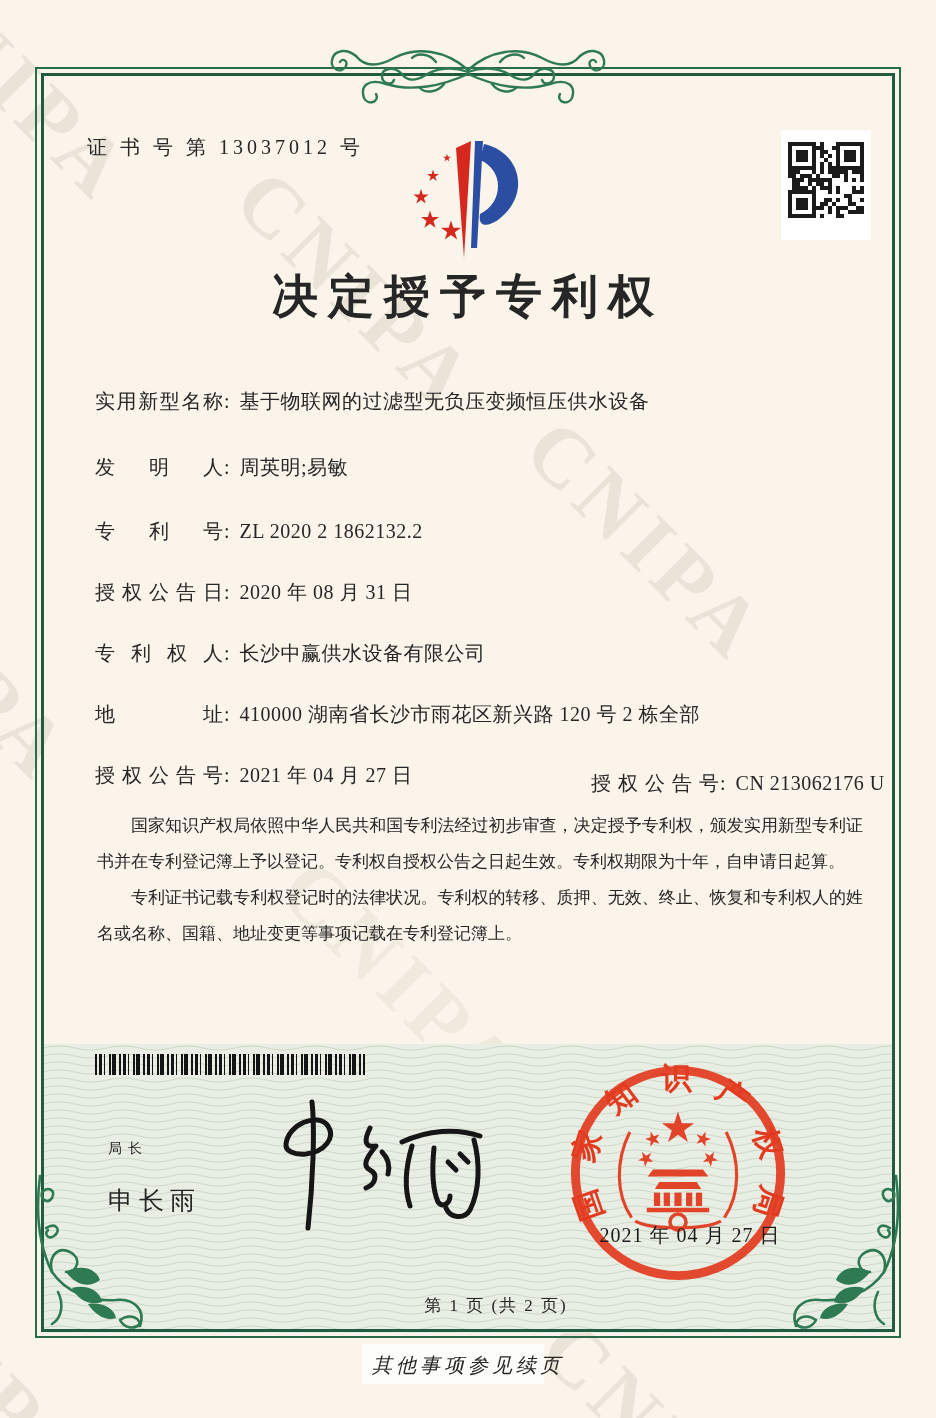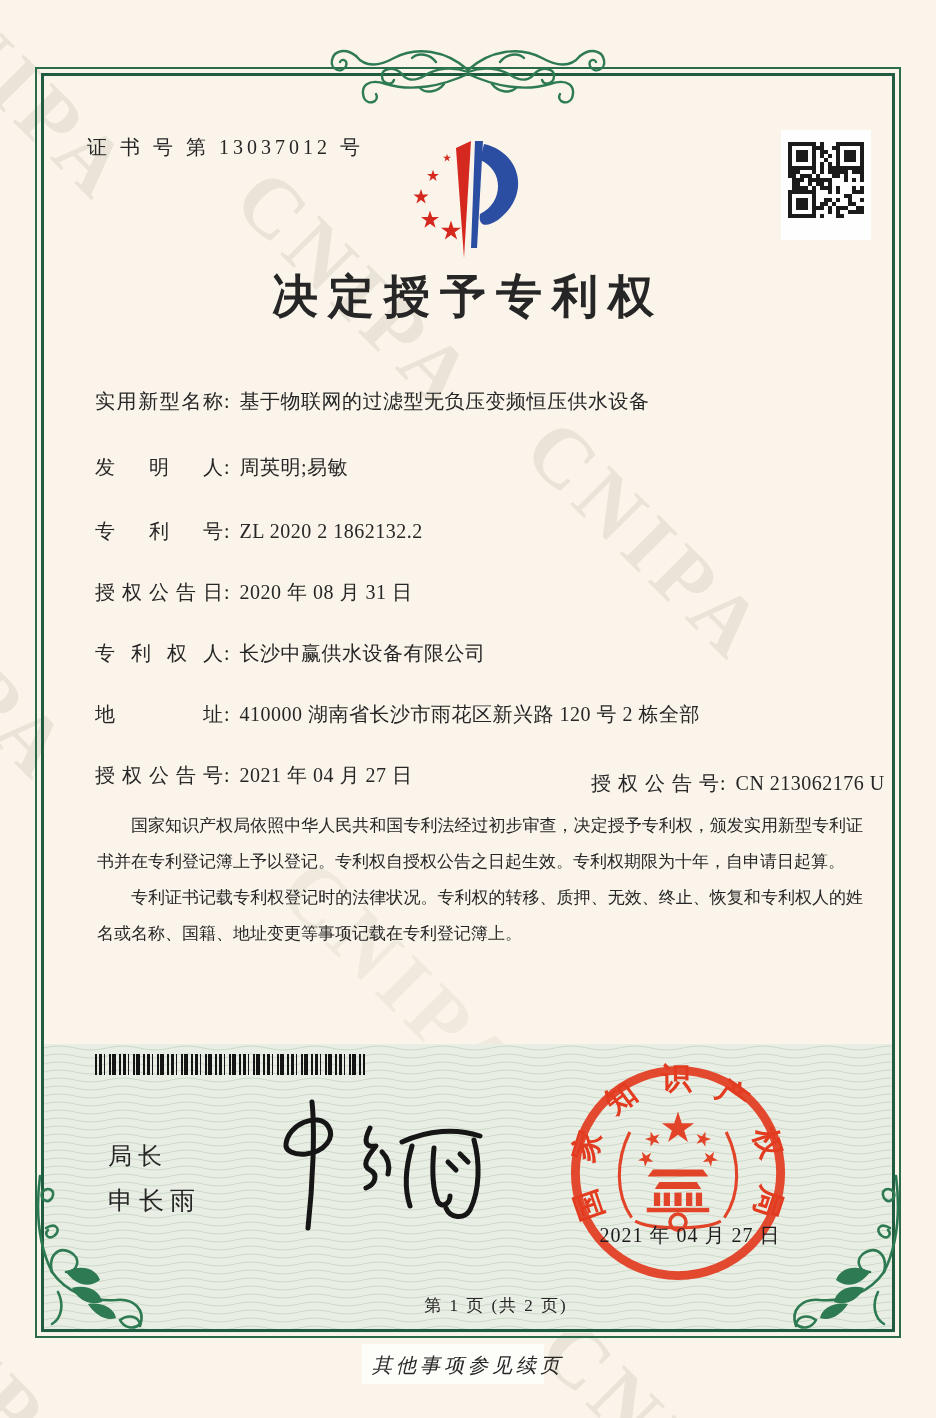--- a/index.html
+++ b/index.html
@@ -40,21 +40,21 @@
   
   .barcode{
     left:95px;top:1054px;width:270px;height:21px;
     background:repeating-linear-gradient(90deg,
       #141414 0 2px, rgba(0,0,0,0) 2px 4px,
       #141414 4px 7px, rgba(0,0,0,0) 7px 9px,
       #141414 9px 10px, rgba(0,0,0,0) 10px 14px,
       #141414 14px 16px, rgba(0,0,0,0) 16px 17px,
       #141414 17px 21px, rgba(0,0,0,0) 21px 24px);
   }
-  .signer-title{left:108px;top:1140px;font-size:24px;letter-spacing:6px;font-family:Liberation Serif, serif;text-align:center;}
+  .signer-title{left:108px;top:1140px;font-size:14px;letter-spacing:6px;font-family:Liberation Serif, serif;text-align:center;}
   .signer-name{left:108px;top:1184px;font-size:25px;letter-spacing:6px;font-family:Liberation Serif, serif;}
   .signature{left:252px;top:1096px;width:240px;height:140px;}
   .seal{left:562px;top:1057px;width:232px;height:232px;}
   .seal-date{left:598px;top:1222px;width:184px;text-align:center;font-size:20px;letter-spacing:1px;color:#1c1c1c;}
   .page-indicator{left:0;top:1294px;width:100%;text-align:center;font-size:17px;letter-spacing:2px;padding-left:28px;}
   .cont-panel{left:362px;top:1344px;width:182px;height:40px;background:#fdfdfa;}
   .cont-note{left:0;top:1352px;width:100%;text-align:center;font-size:20px;letter-spacing:4px;font-style:italic;}
 </style>
 </head>
 <body>

